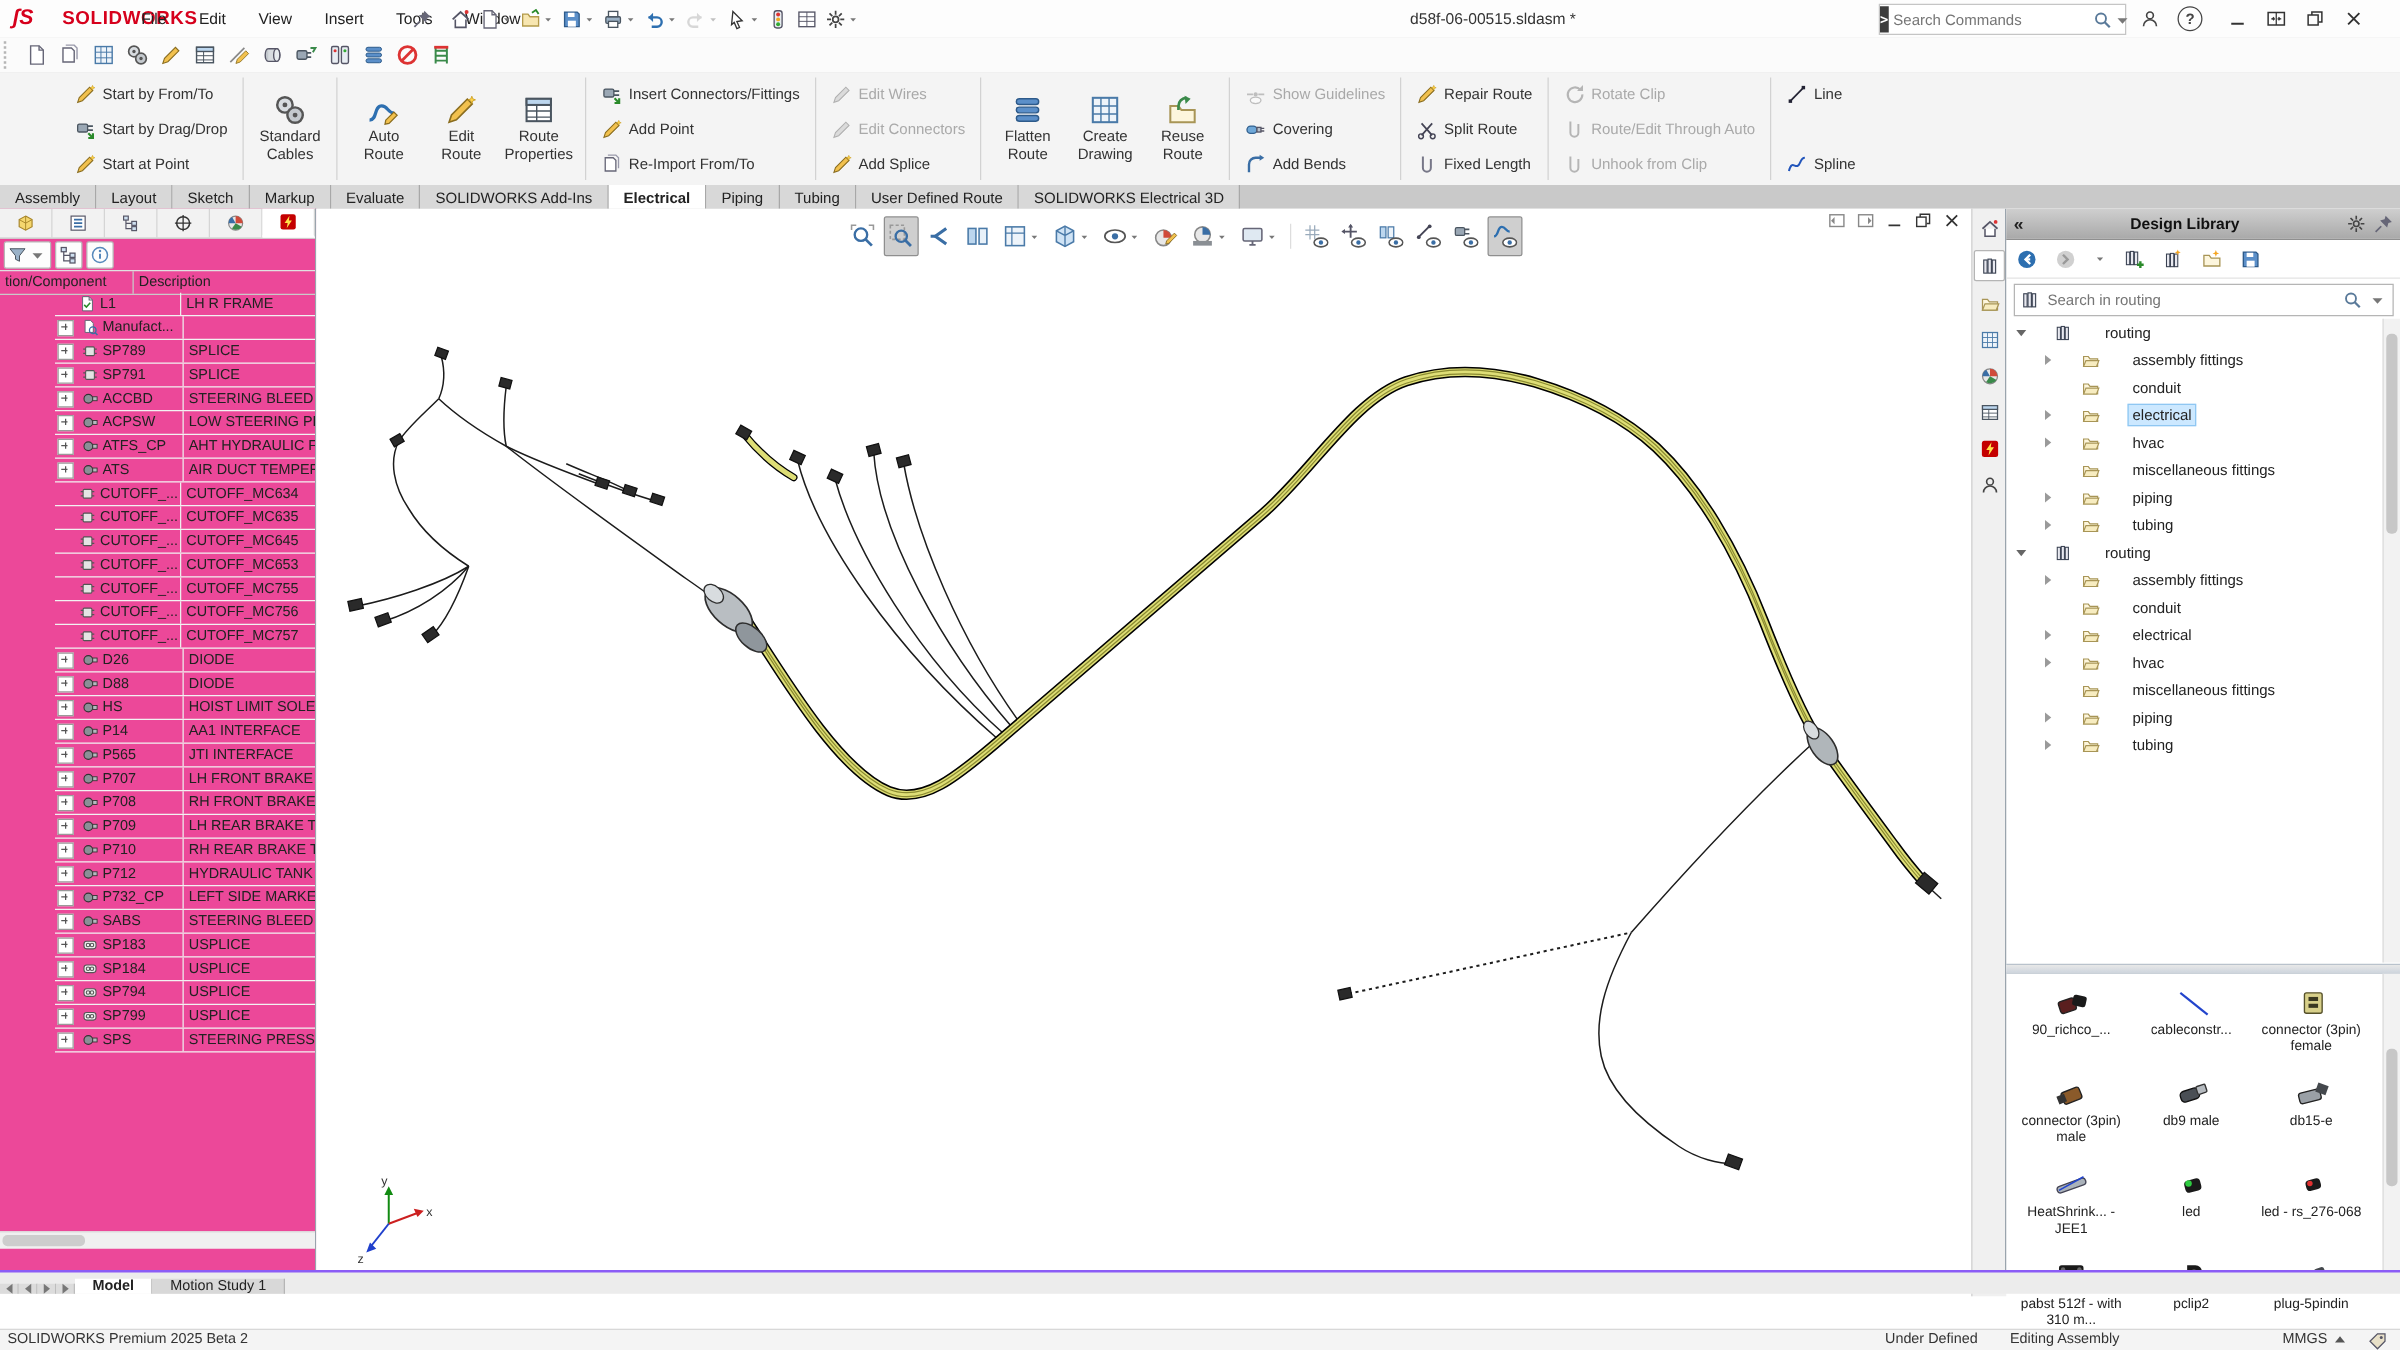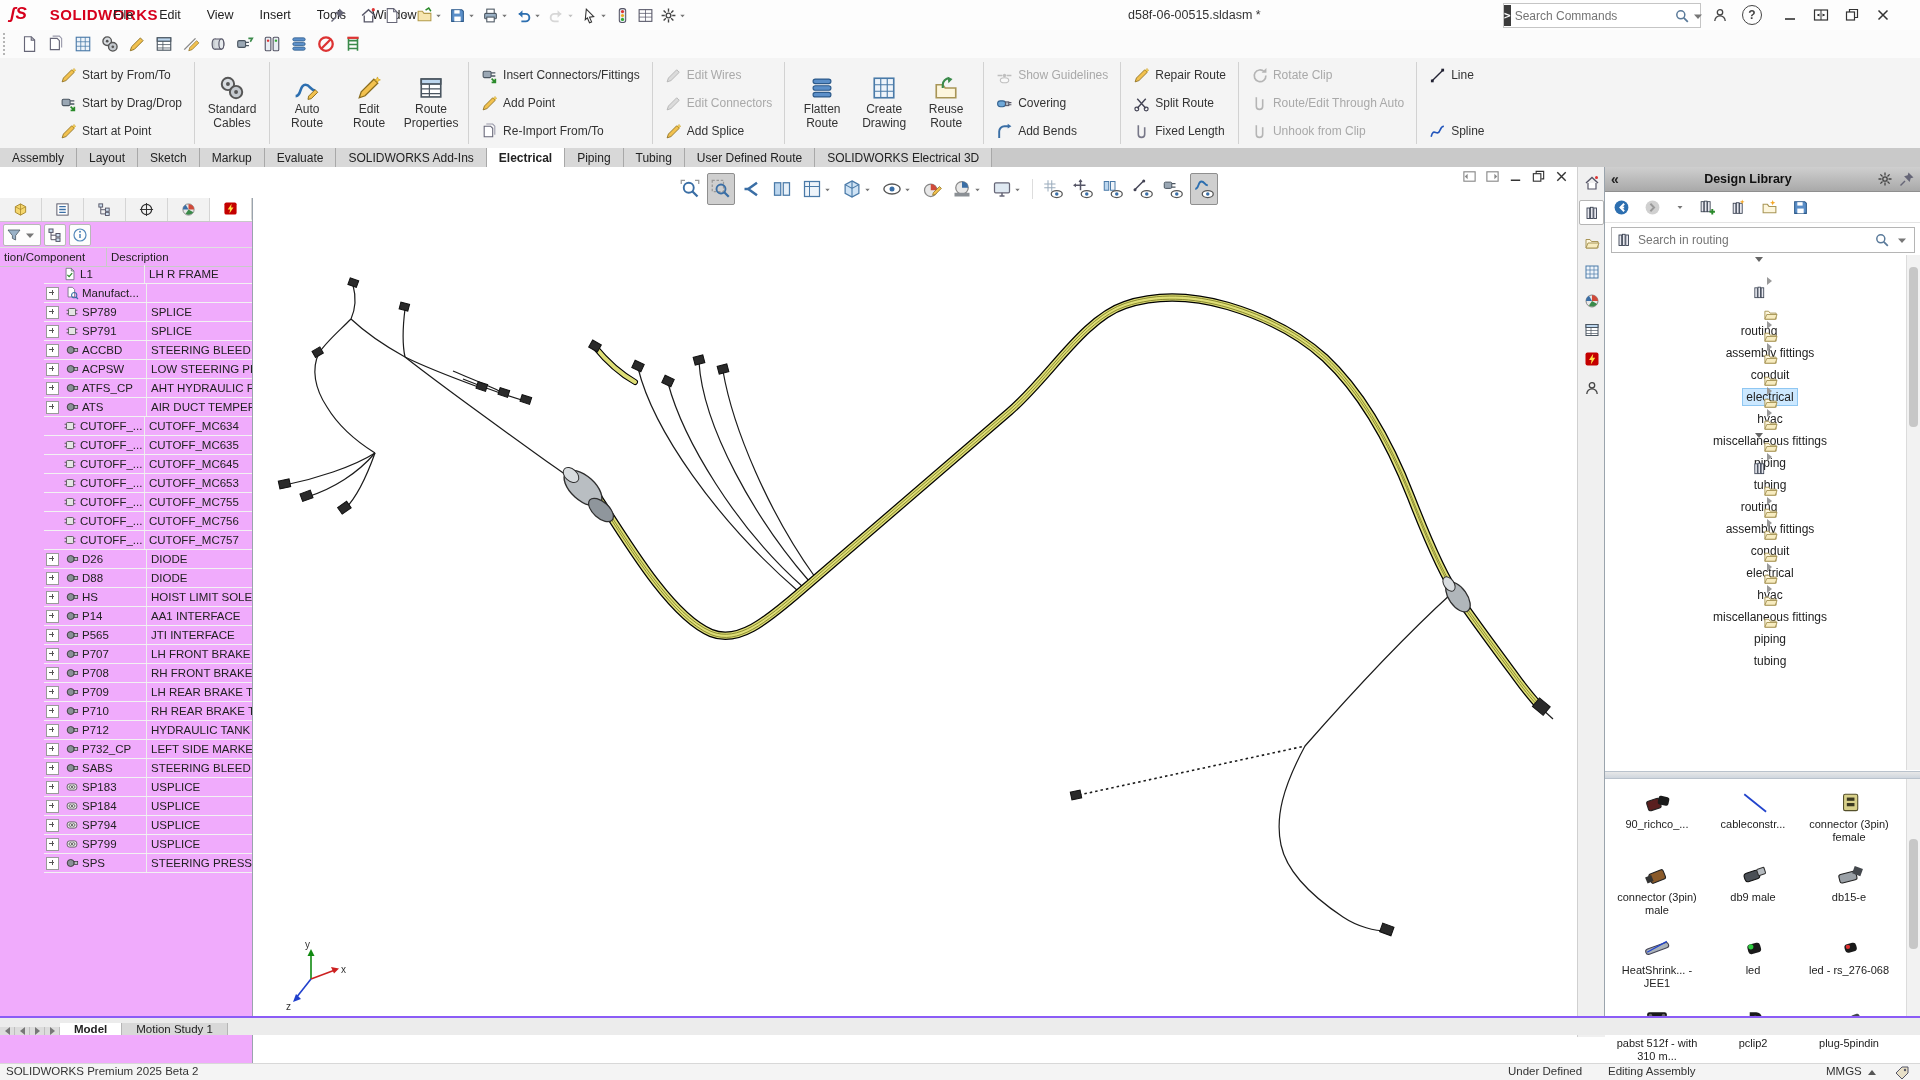--- a/index.html
+++ b/index.html
@@ -41,21 +41,21 @@
   .rrow.disabled .lbl{color:#a9a9a9;}
   .rrow.disabled .ic{filter:grayscale(1);opacity:.5;}
   .bigbtn{display:flex;flex-direction:column;align-items:center;justify-content:flex-start;width:58px;padding:4px 2px;gap:2px;border-radius:2px;}
   .bigbtn .lbl{font-size:12px;color:#333;text-align:center;line-height:1.15;}
   #ribbon-collapse{position:absolute;left:1888px;top:150px;color:#666;font-size:12px;font-weight:bold;}
   
   #tabrow{position:absolute;left:0;top:148px;width:1920px;height:19px;background:#c9c9c9;display:flex;align-items:flex-end;}
   .ctab{height:19px;display:flex;align-items:center;padding:0 12px;background:#d8d8d8;border-right:1px solid #a8a8a8;font-size:12px;color:#222;}
   .ctab.active{background:#fff;font-weight:bold;}
   
-  #leftpanel{position:absolute;left:0;top:167px;width:252px;height:866px;background:#f0abfc;border-right:1px solid #9aa4ad;margin-top:31px;}
+  #leftpanel{position:absolute;left:0;top:167px;width:252px;height:866px;background:#ec4899;border-right:1px solid #9aa4ad;}
   #lp-tabs{display:flex;height:23px;border-bottom:1px solid #c8c8c8;background:#f2f2f2;}
   .lp-tab{flex:1;display:flex;align-items:center;justify-content:center;border-right:1px solid #d5d5d5;}
   .lp-tab.active{background:#fff;border-bottom:2px solid #fff;}
   #lp-filter{display:flex;align-items:center;height:25px;gap:3px;padding:0 3px;border-bottom:1px solid #e0e0e0;}
   .lp-fbtn{height:20px;border:1px solid #b8b8b8;background:#fdfdfd;display:flex;align-items:center;padding:0 2px;border-radius:2px;}
   #lp-head{display:flex;height:18px;border-bottom:1px solid #c9c9c9;font-size:11.5px;color:#222;align-items:center;}
   #lp-head .c1{width:102px;padding-left:4px;overflow:hidden;white-space:nowrap;}
   #lp-head .c2{flex:1;padding-left:4px;border-left:1px solid #c9c9c9;height:100%;display:flex;align-items:center;}
   #lp-rows{position:absolute;top:67px;left:0;right:0;bottom:50px;overflow:hidden;padding-left:44px;}
   .lprow{display:flex;align-items:center;height:18px;font-size:11.5px;border-bottom:1px solid #f2f2f2;}
@@ -82,21 +82,21 @@
   .tpsi.active{background:#fff;border:1px solid #b5b5b5;}
   
   #taskpane{position:absolute;left:1604px;top:167px;width:316px;height:866px;background:#fff;border-left:1px solid #9aa4ad;}
   #tp-head{height:24px;background:linear-gradient(#cfcfcf,#a9a9a9);display:flex;align-items:center;padding:0 6px;border-bottom:1px solid #8f8f8f;}
   #tp-head .title{flex:1;text-align:center;font-weight:bold;font-size:12.5px;color:#111;}
   #tp-head .chev{font-size:14px;color:#222;font-weight:bold;}
   #tp-toolbar{height:30px;display:flex;align-items:center;gap:14px;padding:0 8px;border-bottom:1px solid #e4e4e4;}
   #tp-search{margin:4px 6px;height:24px;border:1px solid #b5b5b5;display:flex;align-items:center;padding:0 4px;gap:4px;}
   #tp-search input{flex:1;border:0;outline:none;font-size:12px;font-family:"Liberation Sans",sans-serif;color:#333;}
   #tp-tree{position:absolute;left:0;top:88px;width:300px;height:515px;overflow:hidden;}
-  .trow{display:flex;align-items:center;height:22px;font-size:12px;gap:22px;flex-direction:column;}
+  .trow{display:flex;align-items:center;height:22px;font-size:12px;gap:22px;}
   .trow .chevr{width:8px;height:8px;flex:0 0 auto;position:relative;}
   .trow .chevr.show::before{content:"";position:absolute;left:1px;top:0;border-left:5px solid #9a9a9a;border-top:4px solid transparent;border-bottom:4px solid transparent;}
   .trow .chevr.down::before{content:"";position:absolute;left:0;top:2px;border-top:5px solid #666;border-left:4px solid transparent;border-right:4px solid transparent;}
   .trow .tlabel{padding:1px 3px;border:1px solid transparent;}
   .trow.selected .tlabel{background:#cce8ff;border-color:#8fc7f2;}
   #tp-splitter{position:absolute;left:0;top:604px;width:316px;height:6px;background:linear-gradient(#e8e8e8,#cfd6de);border-top:1px solid #b9c2cc;border-bottom:1px solid #b9c2cc;}
   #tp-items{position:absolute;left:4px;top:614px;width:296px;height:430px;display:grid;grid-template-columns:repeat(3,96px);grid-auto-rows:72px;justify-items:center;align-items:start;row-gap:1px;}
   .libitem{width:92px;display:flex;flex-direction:column;align-items:center;gap:3px;padding-top:4px;}
   .libitem .thumbi{height:30px;display:flex;align-items:flex-end;justify-content:center;}
   .libitem .ilabel{font-size:11px;color:#222;text-align:center;line-height:1.2;max-width:92px;overflow:hidden;}

